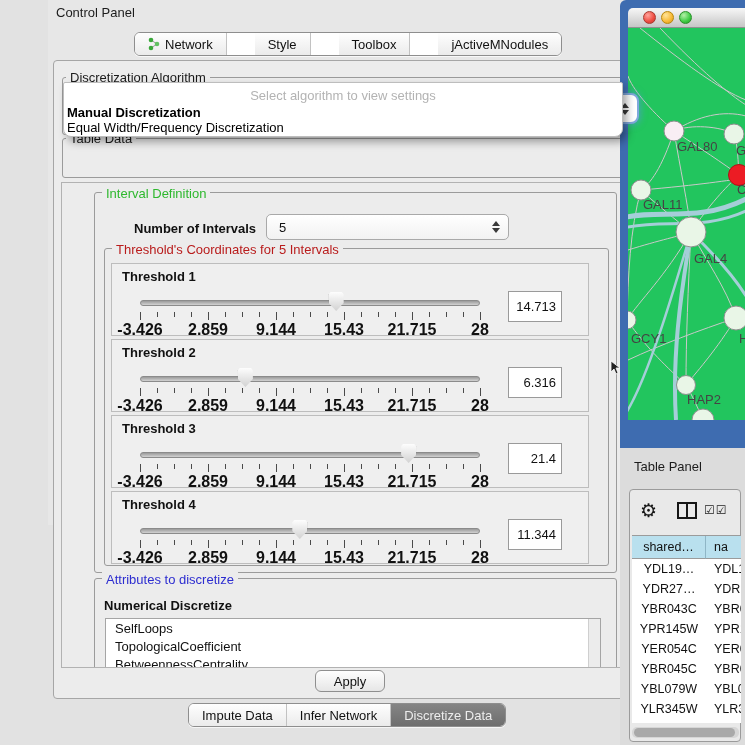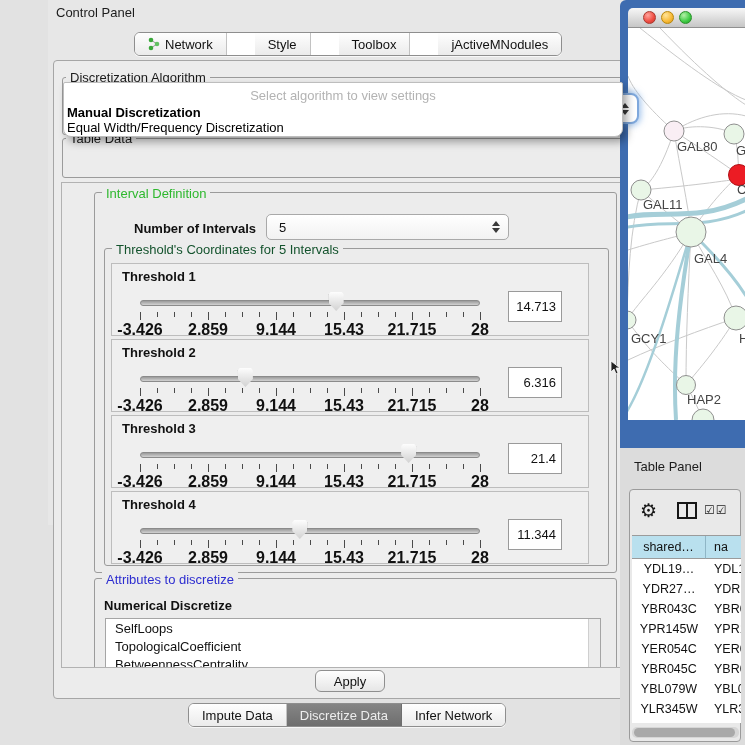--- a/index.html
+++ b/index.html
@@ -51,21 +51,21 @@
 
 
 #viewport { left:13px; top:182px; width:588px; height:486px; border:1px solid #b2b2b2; background:#ececec; overflow:hidden; }
 #vp-sb-track { position:absolute; left:564px; top:0; width:23px; height:486px; background:#f6f6f6; border-left:1px solid #c6c6c6; }
 
 #interval-group { left:32px; top:9px; width:523px; height:381px; }
 #interval-legend { left:40px; top:3px; color:#2eb82e; }
 #numint-label { position:absolute; left:72px; top:38px; font-weight:bold; }
 #numint-combo { left:204px; top:31px; width:243px; height:26px; }
 #thresh-group { left:42px; top:65px; width:505px; height:318px; }
-#thresh-legend { left:50px; top:59px; color:#14532d; }
+#thresh-legend { left:50px; top:59px; color:#b91c1c; }
 
 
 .tcard { position:absolute; left:49px; width:478px; height:73px; background:#efefef; border:1px solid #bdbdbd; }
 .t-label { position:absolute; left:10px; top:5px; font-weight:bold; font-size:13px; }
 .t-track { position:absolute; left:28px; top:36px; width:340px; height:6px; background:linear-gradient(#9a9a9a,#d2d2d2); border:1px solid #8b8b8b; border-radius:3px; }
 .t-thumb { position:absolute; width:15px; height:19px; top:28px; background:linear-gradient(#fdfdfd,#d2d2d2); clip-path:polygon(12% 0,88% 0,100% 12%,100% 58%,50% 100%,0 58%,0 12%); filter:drop-shadow(0 0 1px #777); }
 .tick { position:absolute; width:1px; background:#4a4a4a; top:48px; }
 .tick.major { height:8px; } .tick.minor { height:5px; }
 .t-ticklabel { position:absolute; top:57px; font-size:16px; font-weight:bold; transform:translateX(-50%); color:#111; white-space:nowrap; }
 .t-value { position:absolute; left:396px; top:27px; width:54px; height:31px; background:#fff; border:1px solid #9a9a9a; font-size:13px; text-align:right; padding:7px 5px 0 0; }
@@ -80,21 +80,21 @@
 
 #apply-btn { left:267px; top:670px; width:70px; height:22px; border:1px solid #8f8f8f; border-radius:6px; background:linear-gradient(#fefefe,#e6e6e6); font-size:13px; text-align:center; padding-top:3px; }
 
 
 #net-window { left:620px; top:0; width:125px; height:448px; background:#3e6cb0; border-top-left-radius:6px; }
 #net-titlebar { position:absolute; left:8px; top:8px; width:117px; height:20px; background:linear-gradient(#f7f7f7,#c6c6c6); border-bottom:1px solid #909090; border-top-left-radius:5px; }
 .light { position:absolute; width:13px; height:13px; border-radius:50%; top:3px; }
 #light-red { left:15px; background:radial-gradient(circle at 35% 30%,#ffa49d,#ee4b40 60%,#c13a31); border:1px solid #a8392f; }
 #light-yellow { left:33px; background:radial-gradient(circle at 35% 30%,#ffe49a,#f7b834 60%,#cf9417); border:1px solid #b8860b; }
 #light-green { left:51px; background:radial-gradient(circle at 35% 30%,#b4f0a8,#3ecb43 60%,#27972c); border:1px solid #2a8f2a; }
-#net-canvas { position:absolute; left:8px; top:28px; width:117px; height:392px; background:#ffffff; overflow:hidden;text-align:right; }
+#net-canvas { position:absolute; left:8px; top:28px; width:117px; height:392px; background:#22c55e; overflow:hidden;text-align:right; }
 .net-label { position:absolute; font-size:13px; color:#444; white-space:nowrap; }
 
 
 #right-bg { left:620px; top:448px; width:125px; height:297px; background:#dcdcdc; }
 #tp-bar-label { left:634px; top:459px; font-size:13px; color:#1c1c1c; }
 #table-panel { left:629px; top:489px; width:112px; height:253px; background:#e9e9e9; border:1px solid #9b9b9b; border-radius:4px; }
 #tp-gear { position:absolute; left:10px; top:9px; font-size:19px; color:#161616; }
 #tp-colicon { position:absolute; left:47px; top:12px; }
 #tp-checks { position:absolute; left:74px; top:13px; font-size:12px; letter-spacing:1px; color:#222; }
 #tp-table { position:absolute; left:2px; top:45px; width:109px; height:188px; background:#fff; overflow:hidden; border-top:1px solid #9b9b9b; }
@@ -323,25 +323,25 @@
       
     </div>
   </div>
 
   <div id="apply-btn" class="abs">Apply</div>
 
   <div id="bottom-tabs" class="tabstrip">
       <div class="tab">
         <span>Impute Data</span>
       </div>
+      <div class="tab">
+        <span>Infer Network</span>
+      </div>
       <div class="tab selected">
         <span>Discretize Data</span>
-      </div>
-      <div class="tab">
-        <span>Infer Network</span>
       </div>
     </div>
 </div>
 
 <div id="net-window" class="abs">
   <div id="net-titlebar">
     <span id="light-red" class="light"></span>
     <span id="light-yellow" class="light"></span>
     <span id="light-green" class="light"></span>
   </div>

